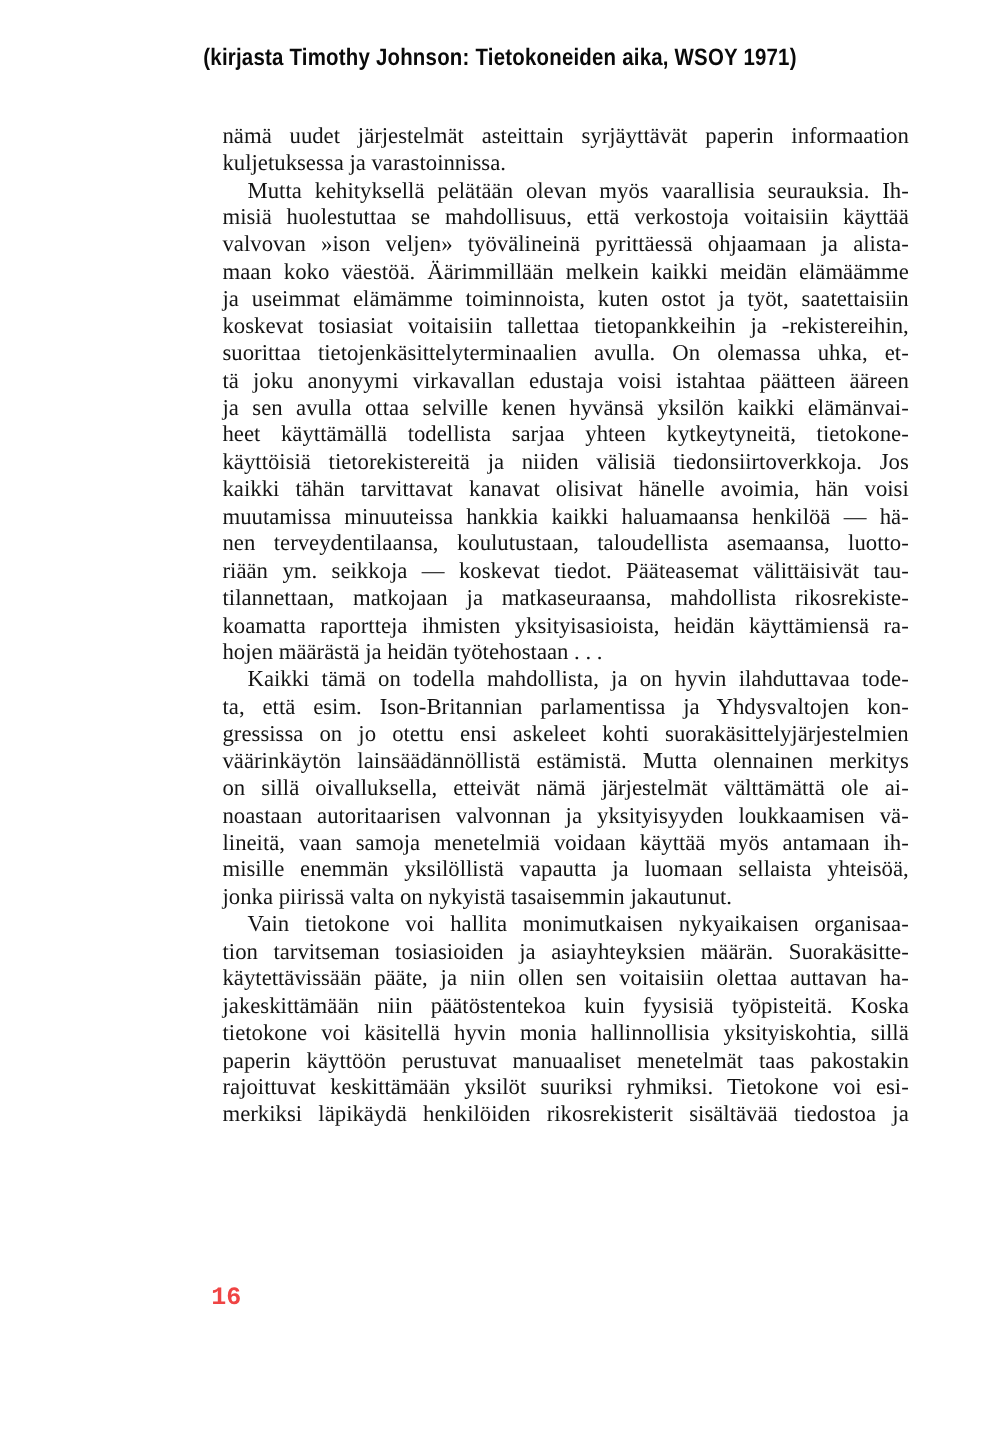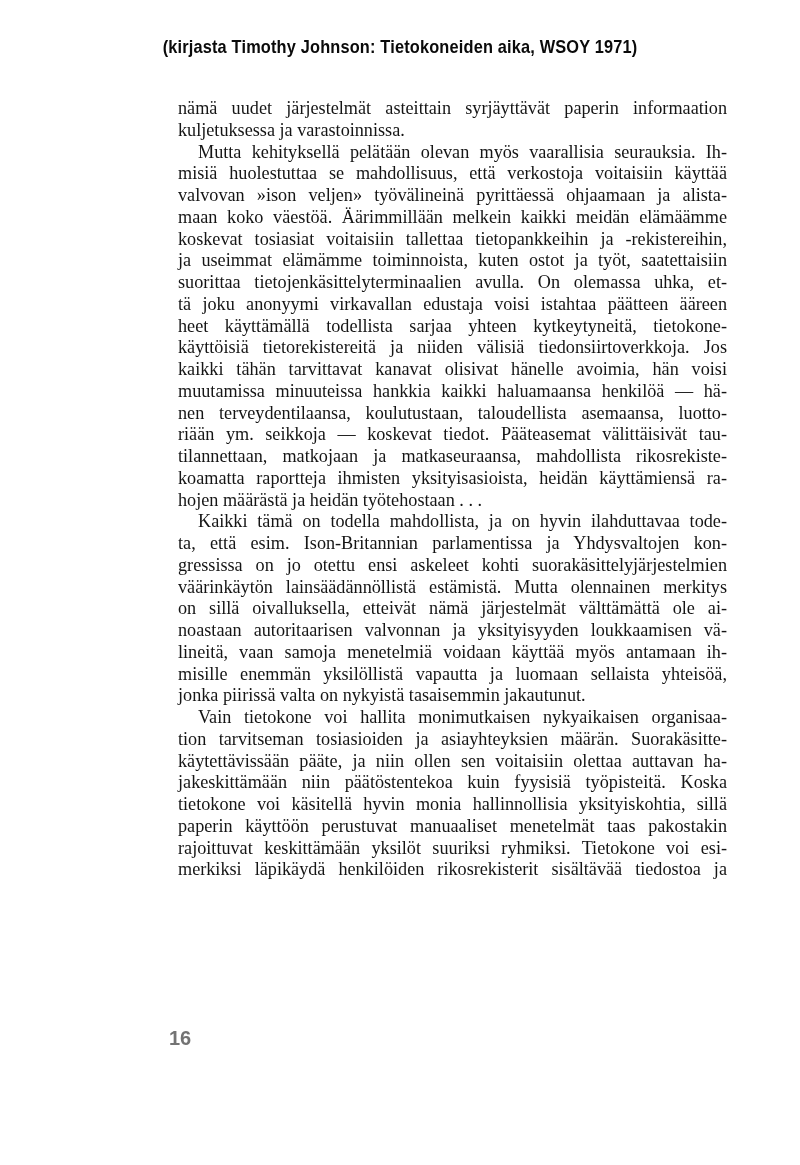--- a/index.html
+++ b/index.html
@@ -19,39 +19,40 @@
     color: #151515;
   }
   .line {
     display: block; white-space: nowrap; text-align: justify; text-align-last: justify;
     height: 21.75px; overflow: visible; margin-left: 32px;
   }
   .line.last { text-align-last: left; }
   .line.indent { padding-left: 20px; }
   .page-number {
     position: absolute; left: 169px; top: 1027px;
-    font-family: Liberation Sans, sans-serif; font-size: 20px; font-weight: bold; color: #737373;
+    font-family: Liberation Mono, monospace; font-size: 20px; font-weight: bold; color: #ef4444;
   }
 </style>
 </head>
 <body>
 
 <div class="page">
   <div class="caption">(kirjasta Timothy Johnson: Tietokoneiden aika, WSOY 1971)</div>
   <div class="body-text" id="body-text">
       <span class="line">nämä uudet järjestelmät asteittain syrjäyttävät paperin informaation</span>
       <span class="line last">kuljetuksessa ja varastoinnissa.</span>
       <span class="line indent">Mutta kehityksellä pelätään olevan myös vaarallisia seurauksia. Ih-</span>
       <span class="line">misiä huolestuttaa se mahdollisuus, että verkostoja voitaisiin käyttää</span>
       <span class="line">valvovan »ison veljen» työvälineinä pyrittäessä ohjaamaan ja alista-</span>
       <span class="line">maan koko väestöä. Äärimmillään melkein kaikki meidän elämäämme</span>
+      <span class="line">ja useimmat elämämme toiminnoista, kuten ostot ja työt, saatettaisiin</span>
       <span class="line">koskevat tosiasiat voitaisiin tallettaa tietopankkeihin ja -rekistereihin,</span>
-      <span class="line">ja useimmat elämämme toiminnoista, kuten ostot ja työt, saatettaisiin</span>
       <span class="line">suorittaa tietojenkäsittelyterminaalien avulla. On olemassa uhka, et-</span>
       <span class="line">tä joku anonyymi virkavallan edustaja voisi istahtaa päätteen ääreen</span>
+      <span class="line">ja sen avulla ottaa selville kenen hyvänsä yksilön kaikki elämänvai-</span>
       <span class="line">heet käyttämällä todellista sarjaa yhteen kytkeytyneitä, tietokone-</span>
       <span class="line">käyttöisiä tietorekistereitä ja niiden välisiä tiedonsiirtoverkkoja. Jos</span>
       <span class="line">kaikki tähän tarvittavat kanavat olisivat hänelle avoimia, hän voisi</span>
       <span class="line">muutamissa minuuteissa hankkia kaikki haluamaansa henkilöä — hä-</span>
       <span class="line">nen terveydentilaansa, koulutustaan, taloudellista asemaansa, luotto-</span>
       <span class="line">riään ym. seikkoja — koskevat tiedot. Pääteasemat välittäisivät tau-</span>
       <span class="line">tilannettaan, matkojaan ja matkaseuraansa, mahdollista rikosrekiste-</span>
       <span class="line">koamatta raportteja ihmisten yksityisasioista, heidän käyttämiensä ra-</span>
       <span class="line last">hojen määrästä ja heidän työtehostaan . . .</span>
       <span class="line indent">Kaikki tämä on todella mahdollista, ja on hyvin ilahduttavaa tode-</span>

